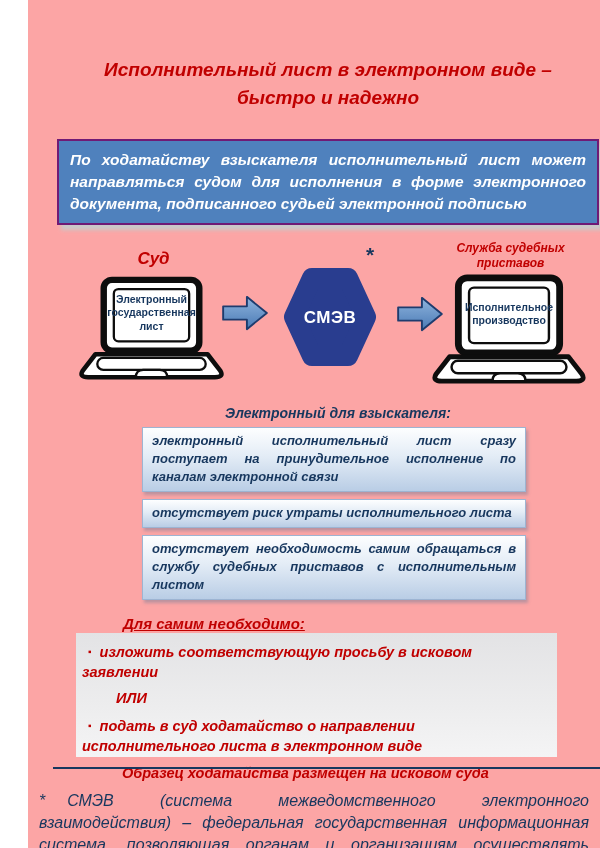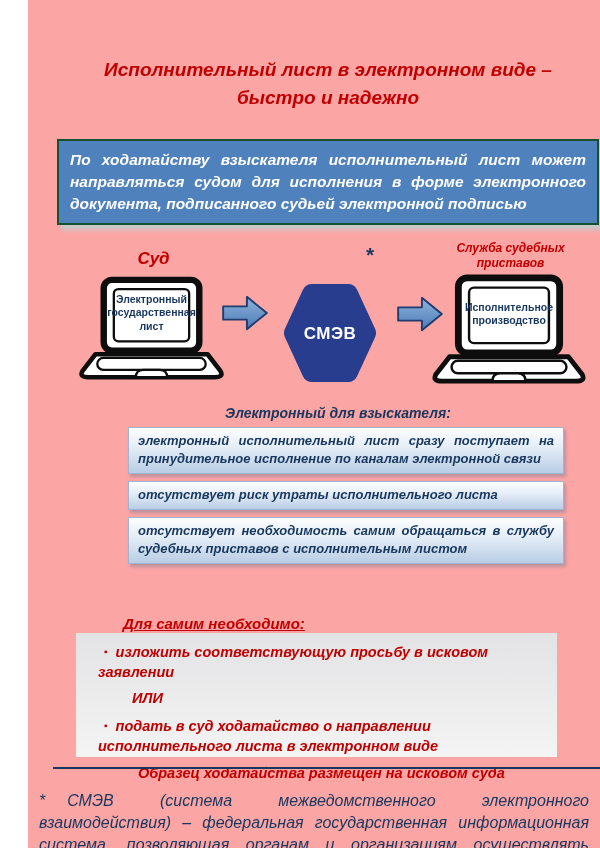--- a/index.html
+++ b/index.html
@@ -24,21 +24,21 @@
     text-align: center;
     color: var(--red);
     font-weight: bold; font-style: italic;
     font-size: 19px; line-height: 1.45;
   }
 
   
   .intro-box {
     position: absolute; left: 29px; top: 139px; width: 542px;
     background: var(--blue);
-    border: 2px solid #14532d;
+    border: 2px solid #701a75;
     box-shadow: 4px 5px 4px #c9c9c9;
     padding: 8px 11px;
   }
   .intro-box p {
     margin: 0; color: #ffffff;
     font-weight: bold; font-style: italic;
     font-size: 15.5px; line-height: 1.42;
     text-align: justify;
   }
 
@@ -60,38 +60,38 @@
     text-align: center;
     color: var(--navy); font-weight: bold;
     font-size: 10.5px; line-height: 1.3;
   }
 
   .arrow { position: absolute; width: 48px; height: 38px; }
   .arrow-1 { left: 193px; top: 294px; }
   .arrow-2 { left: 368px; top: 295px; }
   .arrow svg { width: 100%; height: 100%; display: block; }
 
-  .hub { position: absolute; left: 252px; top: 274px; width: 100px; height: 118px; }
+  .hub { position: absolute; left: 252px; top: 258px; width: 100px; height: 118px; }
   .hub svg { width: 100%; height: 100%; display: block; }
   .hub-text {
     font-weight: bold; font-size: 17px; letter-spacing: 0.5px;
     fill: #ffffff; font-family: "Liberation Sans", sans-serif;
   }
   .hub-asterisk {
     position: absolute; left: 338px; top: 243px;
     color: var(--navy); font-weight: bold; font-size: 21px;
   }
 
   
   .adv-heading {
     position: absolute; left: 114px; top: 405px; width: 392px;
     text-align: center; color: var(--navy);
     font-weight: bold; font-style: italic; font-size: 14px;
   }
-  .adv-list { position: absolute; left: 100px; top: 427px; width: 436px; }
+  .adv-list { position: absolute; left: 114px; top: 427px; width: 384px; }
   .adv-box {
     margin-bottom: 7px;
     background: linear-gradient(180deg, #fdfeff 0%, #e3ecf6 45%, #b9cde5 100%);
     border: 1px solid #9db4d2;
     box-shadow: 2px 3px 3px rgba(110,125,150,0.45);
     padding: 4px 9px 5px 9px;
     color: var(--navy);
     font-weight: bold; font-style: italic;
     font-size: 13px; line-height: 1.38;
     text-align: justify;
@@ -99,21 +99,21 @@
 
   
   .req-heading {
     position: absolute; left: 95px; top: 615px;
     color: var(--red); font-weight: bold; font-style: italic;
     font-size: 15px; text-decoration: underline;
   }
   .req-box {
     position: absolute; left: 48px; top: 633px; width: 481px; height: 124px;
     background: linear-gradient(180deg, #e3e3e5 0%, #ededee 60%, #f4f4f5 100%);
-    padding: 9px 14px 10px 22px;
+    padding: 9px 14px 10px 6px;
     color: var(--red);
     font-weight: bold; font-style: italic;
     font-size: 14.5px; line-height: 1.38;
   }
   .req-row { margin: 0; }
   .req-row.with-bullet { padding-left: 0; text-indent: 6px; }
   .req-bullet { font-size: 10px; vertical-align: 2px; margin-right: 8px; font-style: normal; }
   .req-row.plain-1 { padding-left: 34px; margin-top: 6px; }
   .req-row.with-bullet + .req-row.with-bullet, .req-row.plain-1 + .req-row.with-bullet { margin-top: 8px; }
   .req-row.plain-2 { padding-left: 40px; margin-top: 7px; }

